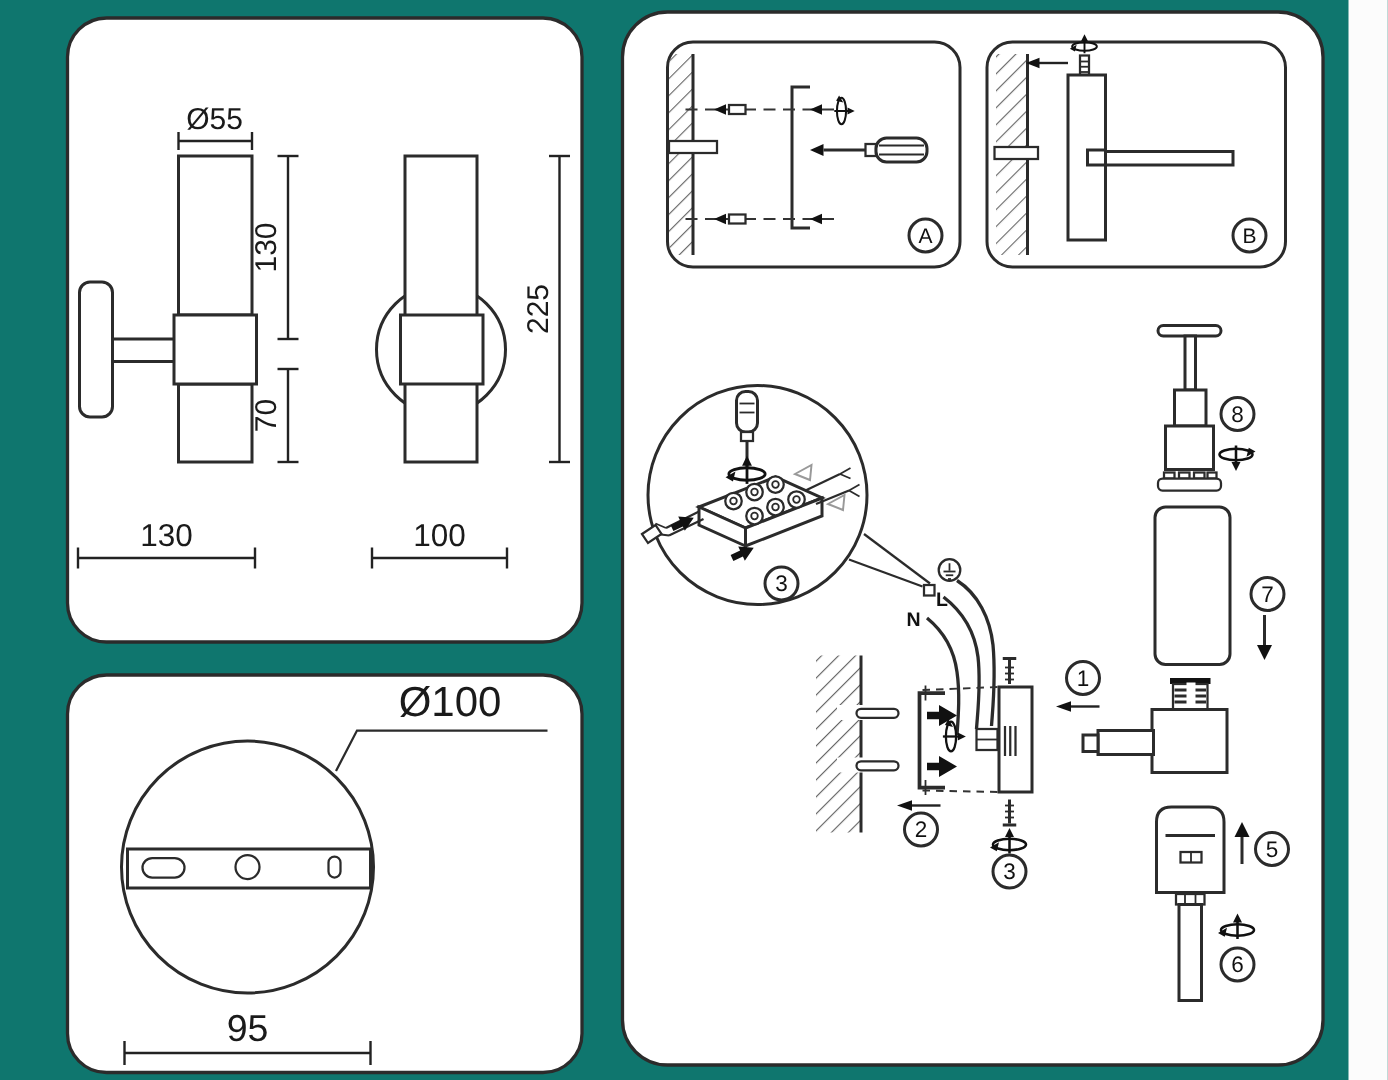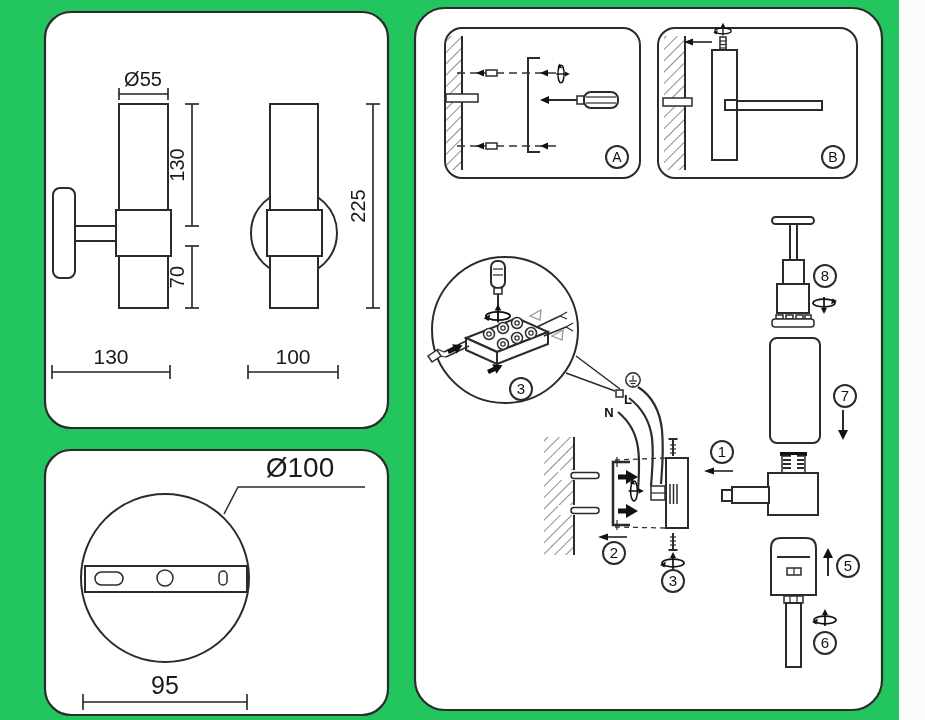--- a/index.html
+++ b/index.html
@@ -1,16 +1,16 @@
 <!DOCTYPE html>
 <html><head>
 <meta charset="utf-8">
 <style>
   html,body{margin:0;padding:0;background:#fcfcfc;}
-  .sheet{position:relative;width:899px;height:720px;background:#22c55e;font-family:"Liberation Sans",sans-serif;}
+  .sheet{position:relative;width:899px;height:720px;background:#0f766e;font-family:"Liberation Sans",sans-serif;}
   svg{display:block;}
   .outline{fill:#ffffff;stroke:#2b2b2b;stroke-width:2.2;}
   .sub{fill:#ffffff;stroke:#2b2b2b;stroke-width:2;}
   .part{fill:#ffffff;stroke:#2b2b2b;stroke-width:2;}
   .thin{fill:#ffffff;stroke:#2b2b2b;stroke-width:1.5;}
   .ln{fill:none;stroke:#2b2b2b;stroke-width:2;}
   .ln15{fill:none;stroke:#2b2b2b;stroke-width:1.5;}
   .ln12{fill:none;stroke:#2b2b2b;stroke-width:1.2;}
   .dim{stroke:#222222;stroke-width:1.6;}
   .dash{fill:none;stroke:#333333;stroke-width:1.4;stroke-dasharray:8 5;}

